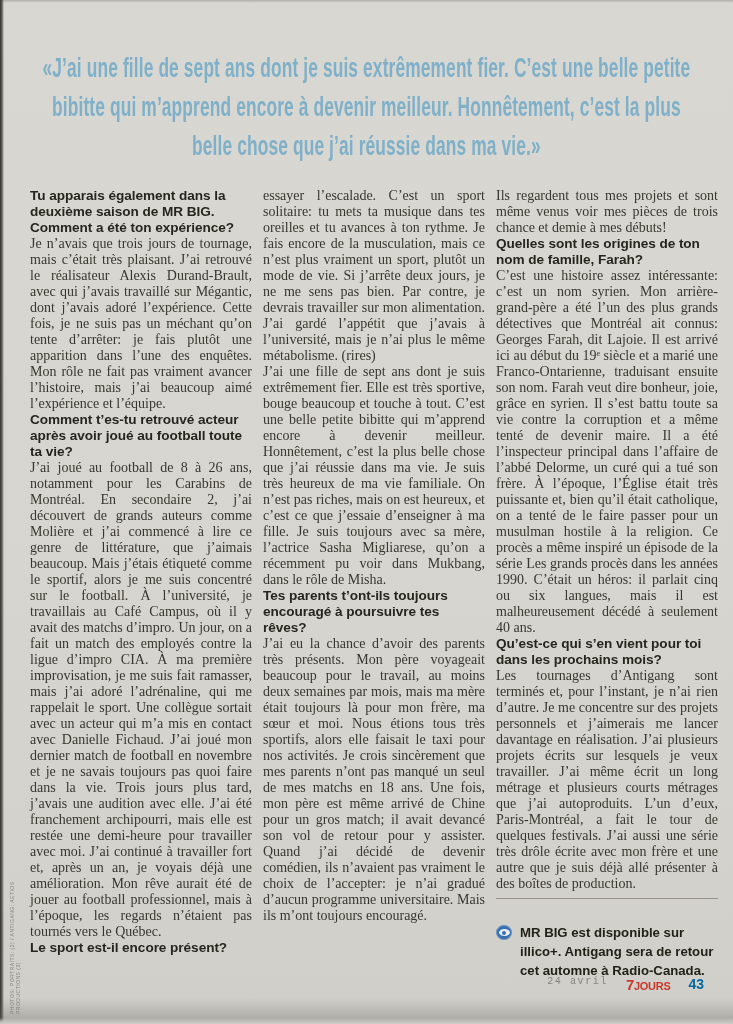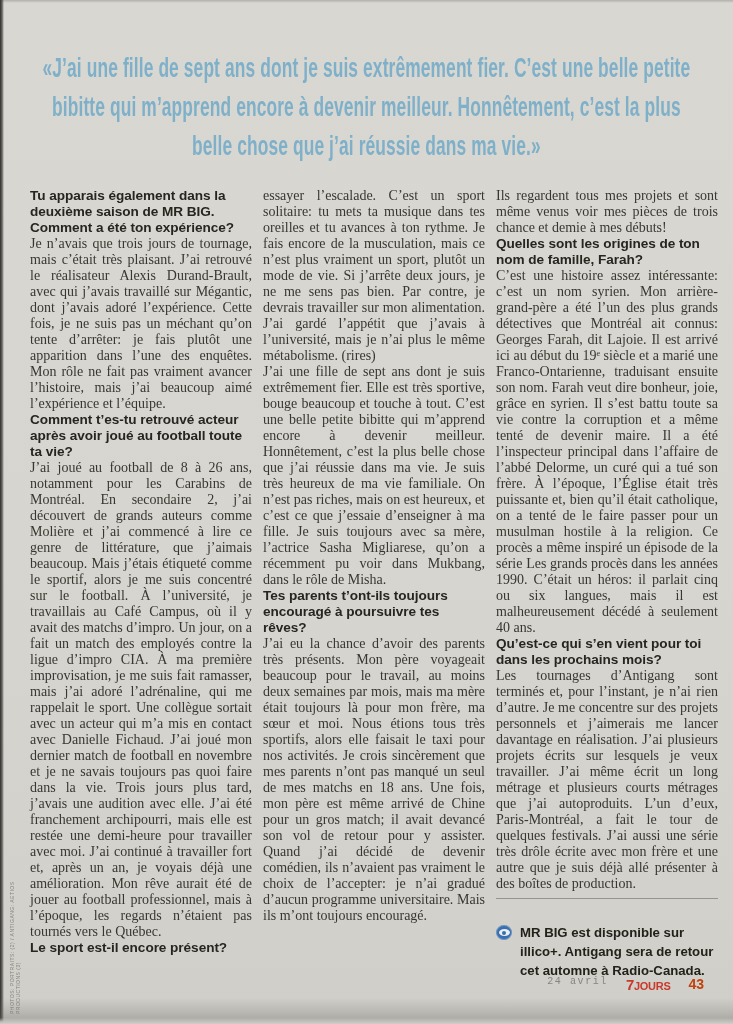--- a/index.html
+++ b/index.html
@@ -45,21 +45,21 @@
   .tv-icon .ring{position:absolute;left:2.5px;top:4px;width:11px;height:7px;border-radius:50%;background:#e9eef3;}
   .tv-icon .dot{position:absolute;left:6px;top:5.5px;width:4px;height:4px;border-radius:50%;background:var(--icon-blue);}
   .note-text{font-family:"Liberation Sans",sans-serif;font-weight:700;font-size:13.2px;line-height:19px;
     color:#222219;width:198px;}
   
   .footer{position:absolute;top:976px;right:29px;display:flex;align-items:flex-start;gap:18px;}
   .footer-date{font-family:"Liberation Mono",monospace;font-size:10px;letter-spacing:1.6px;color:#87857e;}
   .magazine-logo{font-family:"Liberation Sans",sans-serif;font-weight:700;
     font-size:11px;color:var(--logo-red);letter-spacing:-0.3px;}
   .magazine-logo::first-letter{font-size:15px;}
-  .page-number{font-family:"Liberation Sans",sans-serif;font-weight:700;font-size:14px;color:#c2410c;}
+  .page-number{font-family:"Liberation Sans",sans-serif;font-weight:700;font-size:14px;color:#0369a1;}
   
   .photo-credit{position:absolute;left:9px;top:852px;height:162px;
     writing-mode:vertical-rl;transform:rotate(180deg);
     font-family:"Liberation Sans",sans-serif;font-size:5px;letter-spacing:0.5px;color:#84837d;}
 </style>
 </head>
 <body>
 
 <div class="edge-left"></div>
 <div class="edge-top"></div>

